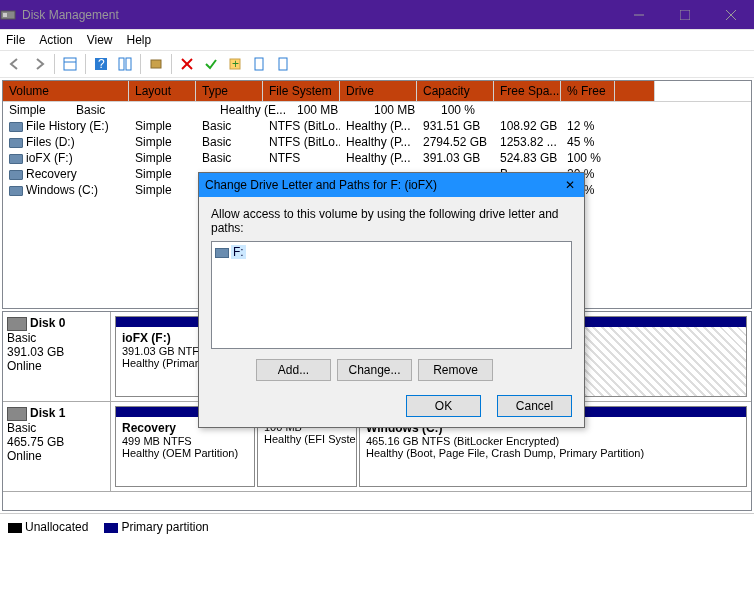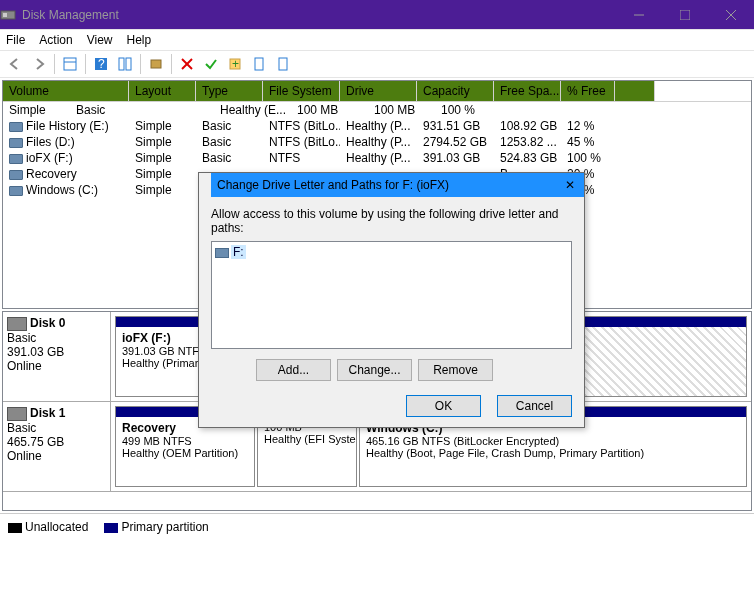--- a/index.html
+++ b/index.html
@@ -16,21 +16,21 @@
 .menubar span { cursor: default; }
 
 
 .toolbar { height: 28px; border-top: 1px solid #e5e5e5; border-bottom: 1px solid #e5e5e5; display: flex; align-items: center; padding: 0 4px; gap: 2px; }
 .tbtn { width: 22px; height: 22px; display: flex; align-items: center; justify-content: center; border: 1px solid transparent; }
 .tsep { width: 1px; height: 20px; background: #ccc; margin: 0 2px; }
 
 
 .voltable { border: 1px solid #828790; margin: 2px; }
 .vhead { display: flex; background: #fff; border-bottom: 1px solid #d0d0d0; }
-.vh { border-right: 1px solid #d0d0d0; padding: 3px 6px; background: #4d7c0f; white-space: nowrap; overflow: hidden; }
+.vh { border-right: 1px solid #d0d0d0; padding: 3px 6px; background: #c2410c; white-space: nowrap; overflow: hidden; }
 .vbody { background: #fff; height: 206px; }
 .vrow { display: flex; }
 .vc { padding: 1px 6px; white-space: nowrap; overflow: hidden; }
 .vc .dicon { display: inline-block; width: 14px; height: 10px; background: #6a8caf; border: 1px solid #4a6a8a; margin-right: 3px; vertical-align: middle; border-radius: 1px; }
 .w0{width:126px}.w1{width:67px}.w2{width:67px}.w3{width:77px}.w4{width:77px}.w5{width:77px}.w6{width:67px}.w7{width:54px}.w8{width:40px}
 
 
 .disklayout { border: 1px solid #828790; margin: 2px; height: 200px; overflow: hidden; }
 .diskrow { display: flex; border-bottom: 1px solid #aaa; }
 .diskhead { width: 108px; border-right: 1px solid #aaa; padding: 4px; }
@@ -42,21 +42,21 @@
 .part .pname { font-weight: bold; margin-top: 10px; }
 .part .ptxt { font-size: 11px; white-space: nowrap; }
 .part.hatch { background: repeating-linear-gradient(45deg, #fff, #fff 4px, #ddd 4px, #ddd 6px); }
 
 
 .legend { padding: 6px 8px; display: flex; gap: 16px; border-top: 1px solid #ccc; }
 .lkey { width: 14px; height: 10px; display: inline-block; margin-right: 3px; vertical-align: middle; }
 
 
 .dialog { position: absolute; left: 198px; top: 172px; width: 387px; background: #f0f0f0; border: 1px solid #6a6a6a; box-shadow: 2px 2px 6px rgba(0,0,0,0.25); }
-.dlgtitle { height: 24px; background: #1e90ff; color: #000; display: flex; align-items: center; padding: 0 6px; margin-left: 12px; }
+.dlgtitle { height: 24px; background: #1e90ff; color: #000; display: flex; align-items: center; padding: 0 6px; }
 .dlgtitle .t { flex: 1; }
 .dlgtitle .x { width: 16px; text-align: center; cursor: pointer; }
 .dlgbody { padding: 10px 12px; }
 .listbox { border: 1px solid #828790; background: #fff; height: 108px; margin-top: 6px; padding: 3px; }
 .listbox .item { background: #cce8ff; color: #003; display: inline-block; padding: 0 2px; }
 .litem .dicon { display: inline-block; width: 14px; height: 10px; background: #6a8caf; border: 1px solid #4a6a8a; margin-right: 2px; vertical-align: middle; }
 .dbuttons { display: flex; gap: 6px; margin-top: 10px; padding-left: 45px; }
 .btn { width: 75px; height: 22px; border: 1px solid #adadad; background: #e1e1e1; }
 .okrow { display: flex; justify-content: flex-end; gap: 16px; margin-top: 14px; }
 .btn.primary { border: 1px solid #0078d7; }

